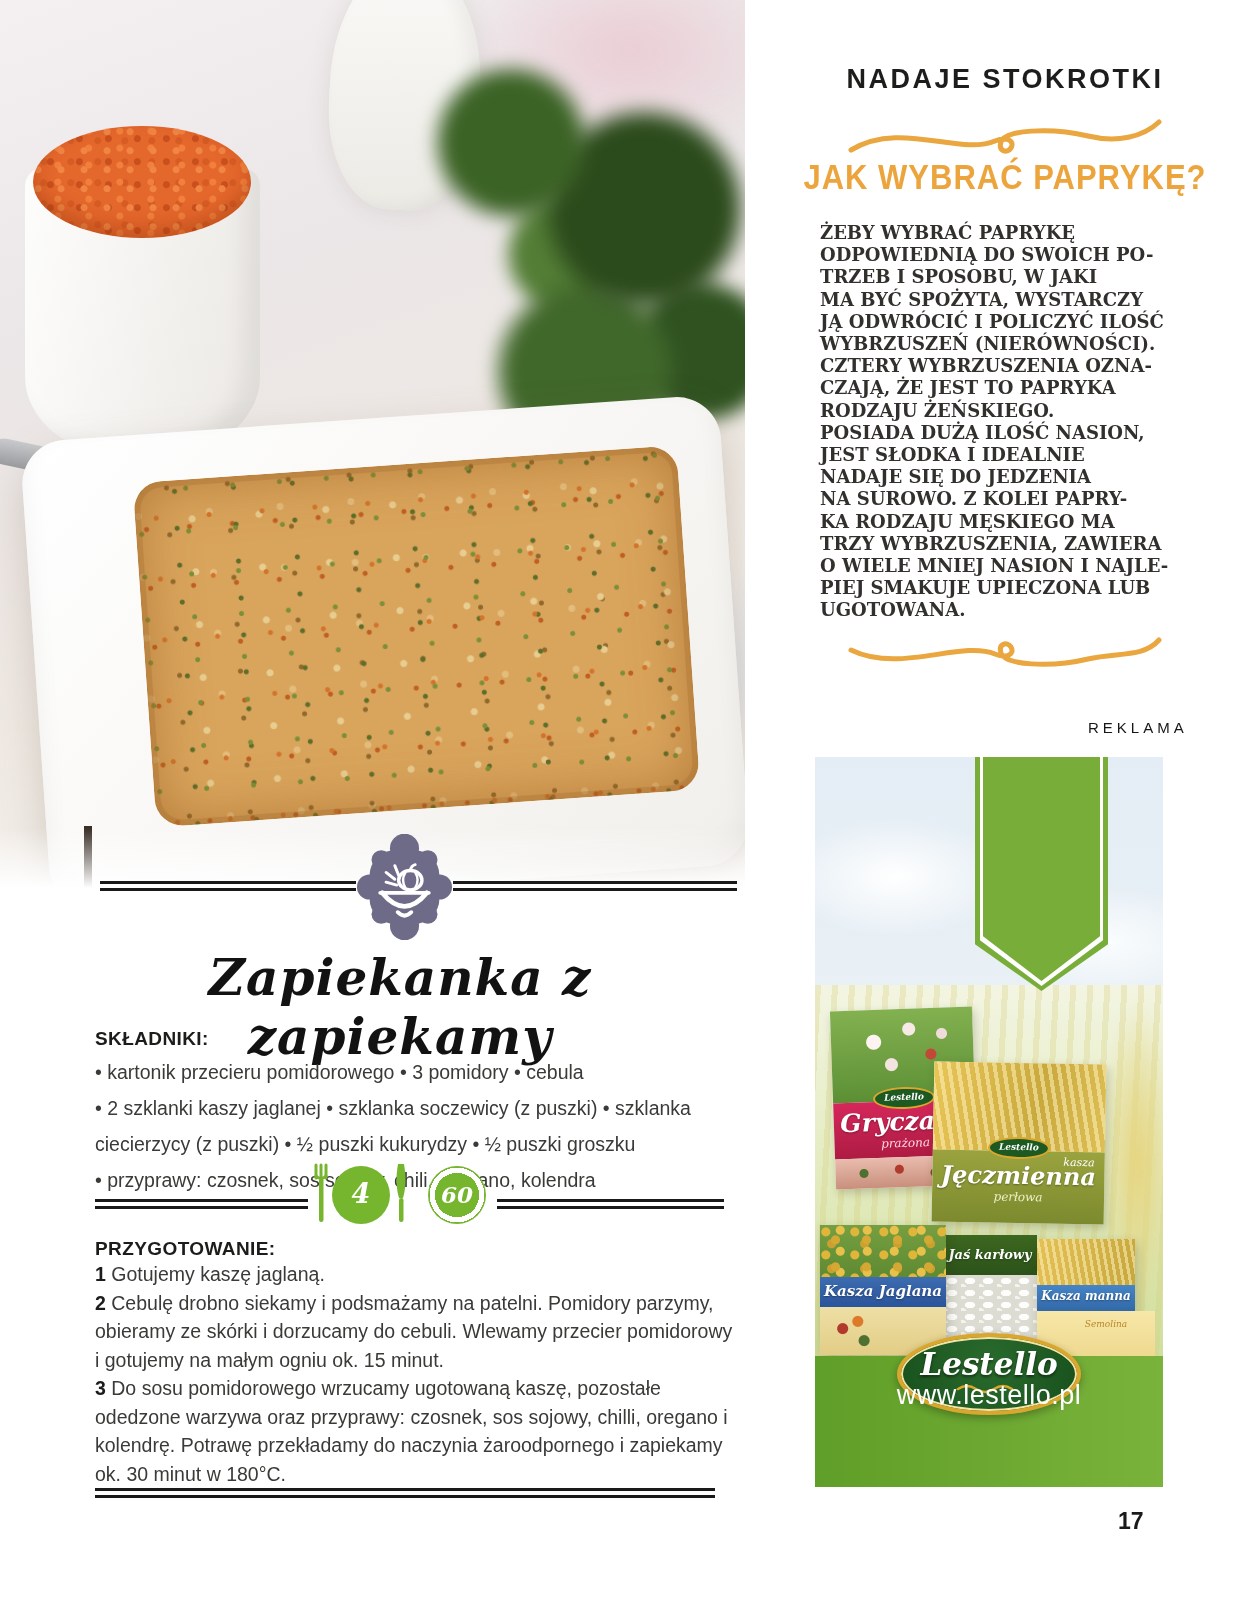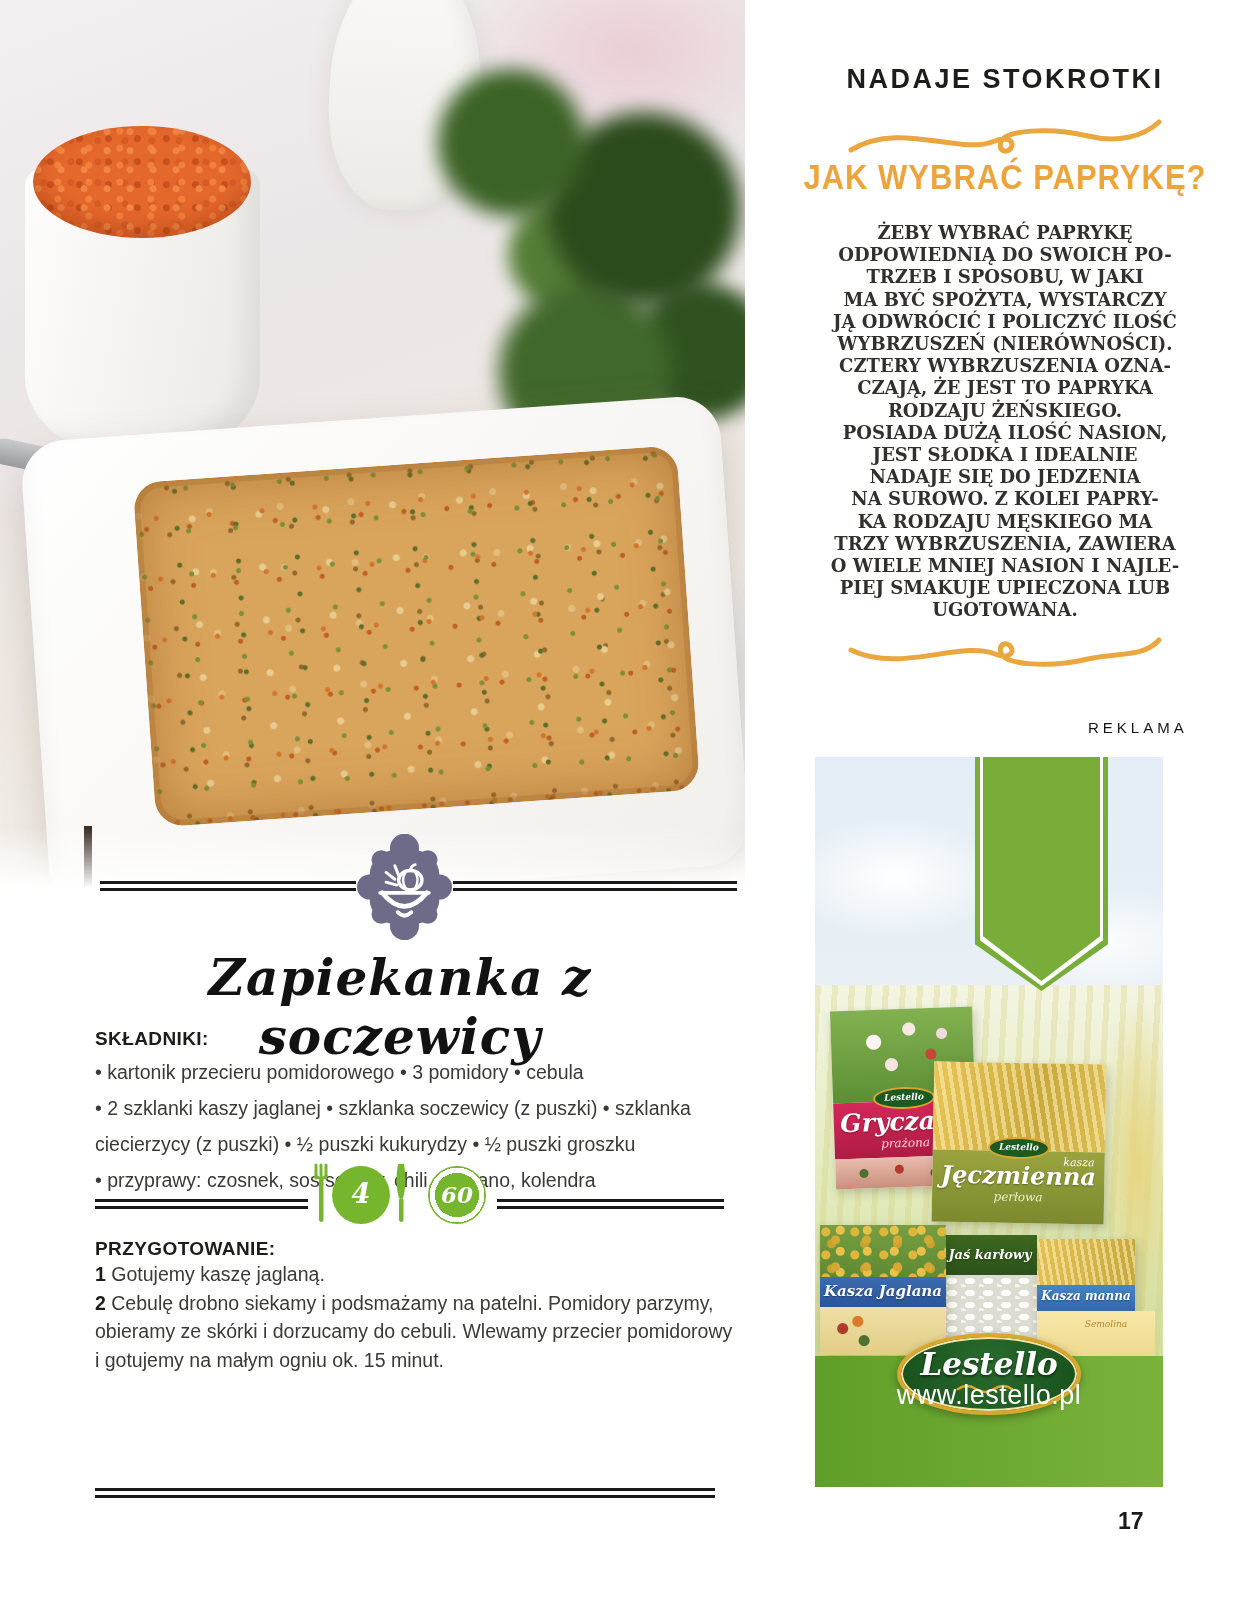--- a/index.html
+++ b/index.html
@@ -76,21 +76,21 @@
   .stepnum{font-weight:bold;color:#1c1c1a;}
   .rule-bottom{left:95px;top:1488px;width:620px;}
 
   
   .col-title{left:798px;top:64px;width:414px;text-align:center;font-size:27px;font-weight:bold;
      letter-spacing:2.5px;color:#1d1d1b;}
   .swirl1{left:845px;top:110px;}
   .swirl2{left:845px;top:632px;}
   .tip-title{left:798px;top:158px;width:414px;text-align:center;font-size:31px;font-weight:bold;
      letter-spacing:1px;color:#eca53d;transform:scaleY(1.12);transform-origin:top;}
-  .tip-body{left:798px;top:222px;width:414px;text-align:center;
+  .tip-body{left:820px;top:222px;width:414px;
      font-family:"DejaVu Serif",serif;font-weight:600;font-size:18px;line-height:22.2px;color:#32302c;}
   .reklama{left:1088px;top:719px;font-size:15px;letter-spacing:4px;color:#161616;}
   .pagenum{left:1118px;top:1508px;width:50px;font-size:23px;font-weight:bold;color:#1a1a1a;}
 
   
   .ad{left:815px;top:757px;width:348px;height:730px;overflow:hidden;background:linear-gradient(#e4edf5,#f2f6f7);}
   .ad-cloud1{left:-30px;top:60px;width:220px;height:120px;border-radius:50%;background:radial-gradient(closest-side,#ffffff,rgba(255,255,255,0));}
   .ad-cloud2{left:180px;top:130px;width:220px;height:110px;border-radius:50%;background:radial-gradient(closest-side,#fbfdfe,rgba(255,255,255,0));}
   .ad-field{left:0;top:228px;width:348px;height:372px;
      background:linear-gradient(#f3f5e2,#e2eabc 55%,#cfdf9e);}
@@ -217,21 +217,21 @@
         <path d="M25,60 h50" stroke-width="4"></path>
         <path d="M43,80 q7,7 14,0" stroke-width="4"></path>
         <ellipse cx="56" cy="47" rx="12" ry="10" stroke-width="3.5"></ellipse>
         <path d="M51,39 q-5,8 0,16 M61,39 q5,8 0,16" stroke-width="2.5"></path>
         <path d="M56,37 q1,-5 5,-6" stroke-width="3"></path>
         <path d="M40,46 l-9,-7 M42,52 l-11,-3 M44,42 l-4,-10" stroke-width="3"></path>
       </g>
     </svg>
   </div>
 
-  <div class="abs title-script">Zapiekanka z soczewicy</div>
+  <div class="abs title-script">Zapiekanka z zapiekamy</div>
 
   <div class="abs ing-label">SKŁADNIKI:</div>
   <div class="abs ing-lines prelines">• kartonik przecieru pomidorowego • 3 pomidory • cebula
 • 2 szklanki kaszy jaglanej • szklanka soczewicy (z puszki) • szklanka
 ciecierzycy (z puszki) • ½ puszki kukurydzy • ½ puszki groszku
 • przyprawy: czosnek, sos sojowy, chili, oregano, kolendra</div>
 
   <div class="abs dbl rule-ic-l"></div>
   <div class="abs icon-fork">
     <svg viewBox="0 0 18 62" width="18" height="62">
@@ -255,20 +255,21 @@
   </div>
   <div class="abs icon-timer">
     <span class="icon-num">60</span>
   </div>
   <div class="abs dbl rule-ic-r"></div>
 
   <div class="abs prep-label">PRZYGOTOWANIE:</div>
   <div class="abs steps">
     <p class="step"><span class="stepnum">1</span> <span>Gotujemy kaszę jaglaną.</span></p>
     <p class="step"><span class="stepnum">2</span> <span>Cebulę drobno siekamy i podsmażamy na patelni. Pomidory parzymy, obieramy ze skórki i dorzucamy do cebuli. Wlewamy przecier pomidorowy i gotujemy na małym ogniu ok. 15 minut.</span></p>
+    <p class="step"><span class="stepnum">3</span> <span>Do sosu pomidorowego wrzucamy ugotowaną kaszę, pozostałe odedzone warzywa oraz przyprawy: czosnek, sos sojowy, chilli, oregano i kolendrę. Potrawę przekładamy do naczynia żaroodpornego i zapiekamy ok. 30 minut w 180°C.</span></p>
   </div>
   <div class="abs dbl rule-bottom"></div>
 
   <div class="abs col-title">NADAJE STOKROTKI</div>
 
   <div class="abs swirl1">
     <svg viewBox="0 0 320 52" width="320" height="52">
       <path d="M6,40 C55,10 115,46 150,31 C162,26 170,31 166,38 C162,44 153,41 156,32 C159,20 205,17 243,26 C272,33 298,27 314,12" stroke="#eaa63f" stroke-width="5" fill="none" stroke-linecap="round"></path>
     </svg>
   </div>

